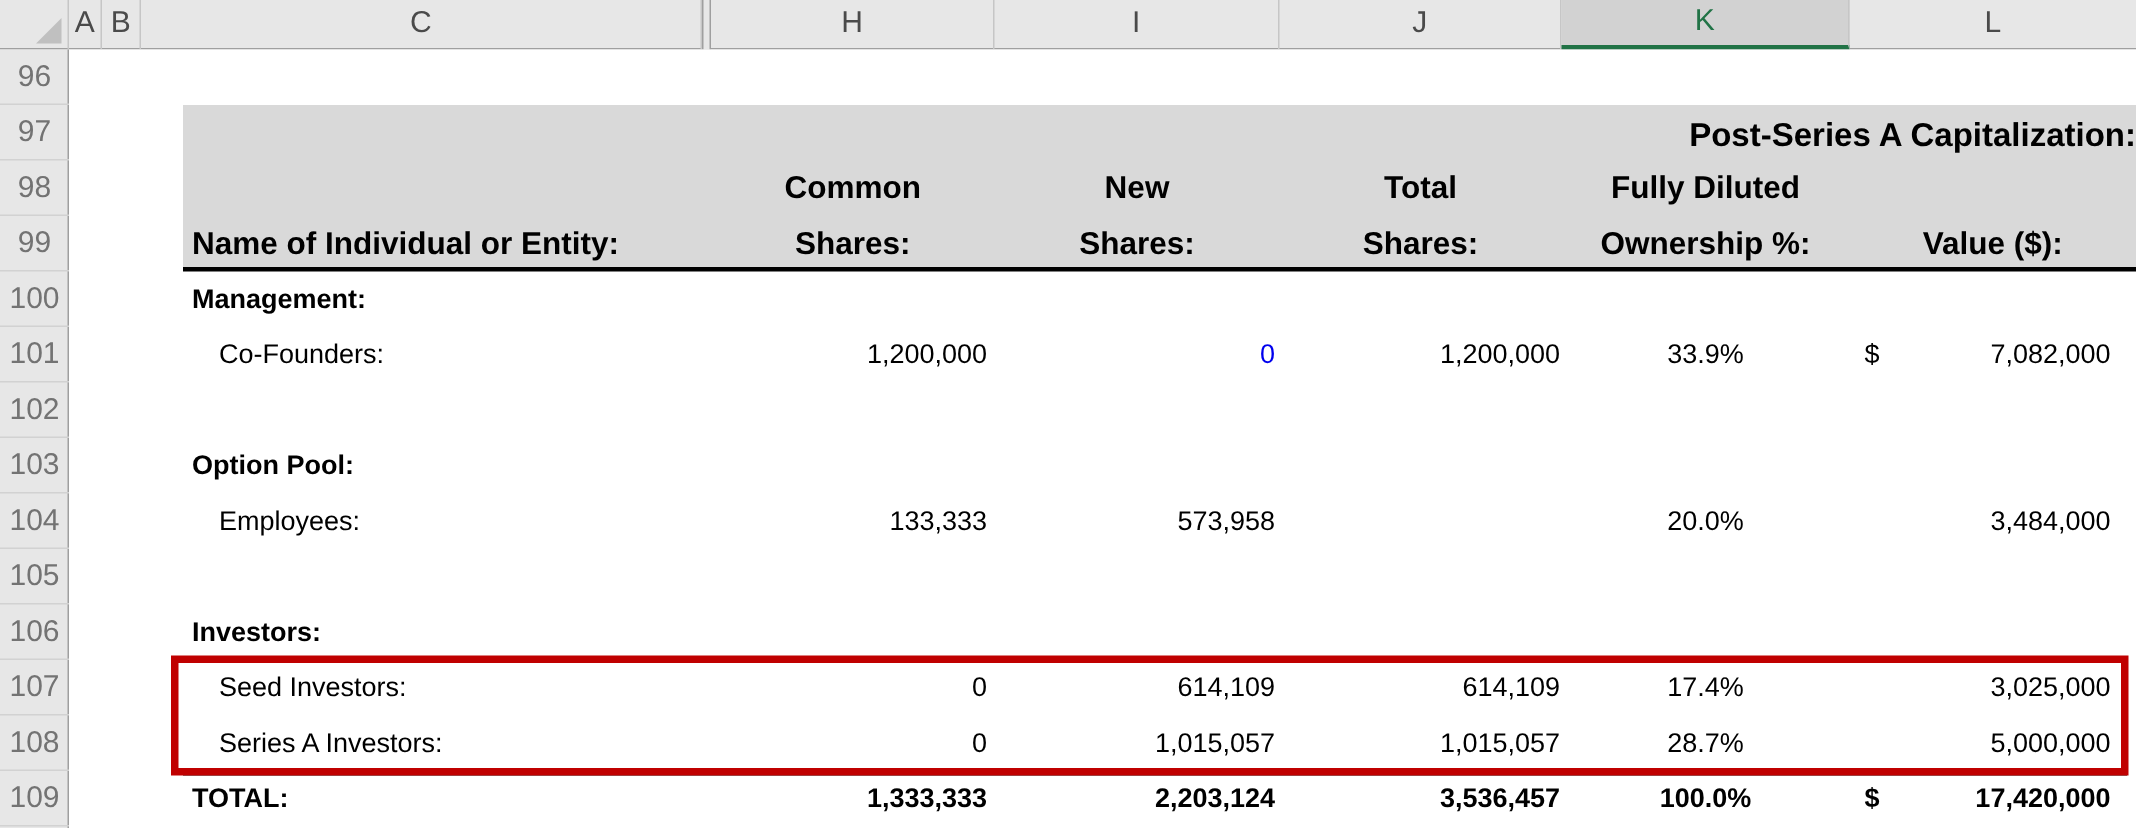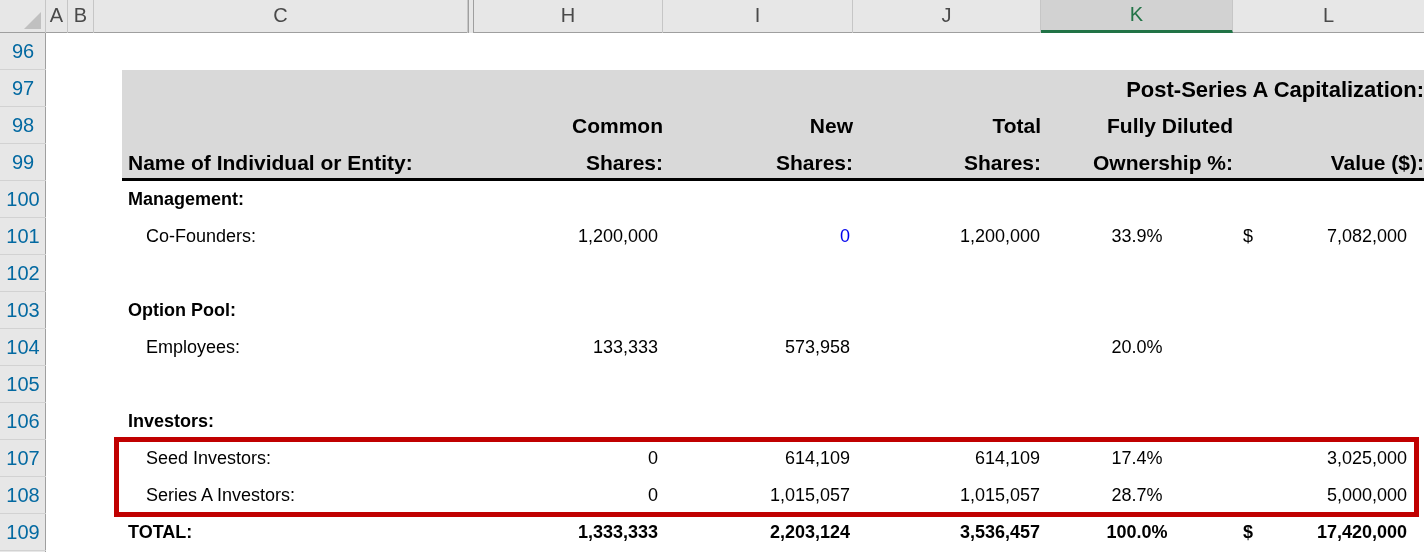--- a/index.html
+++ b/index.html
@@ -21,21 +21,21 @@
   #corner{width:46px;height:33px;flex:0 0 auto;border-right:1px solid #c6c6c6;position:relative;}
   #corner .tri{position:absolute;right:4px;bottom:4px;width:0;height:0;
     border-left:17px solid transparent;border-bottom:17px solid #c0c0c0;}
   .hidden-cols{width:6px;height:33px;flex:0 0 auto;border-right:1px solid #9f9f9f;
     border-left:1px solid #9f9f9f;background:var(--chrome_fill);}
 
   
   #row-strip{position:absolute;left:0;top:33px;width:46px;height:519px;
     background:var(--chrome_fill);border-right:1px solid #9f9f9f;}
   .rowhead{width:46px;height:37px;line-height:36px;text-align:center;font-size:20px;
-    color:#0369a1;border-bottom:1px solid #d2d2d2;}
+    color:#737373;border-bottom:1px solid #d2d2d2;}
 
   
   #canvas{position:absolute;left:46px;top:33px;width:1378px;height:519px;background:#fff;}
   
   .abs{position:absolute;}
   .row{position:absolute;left:0;width:1378px;height:37px;line-height:37px;font-size:18px;color:#000;}
   .b{font-weight:bold;}
   .c-label{position:absolute;left:82px;white-space:nowrap;text-align:right;}   
   .c-label.indent{left:100px;}                                
   .num{position:absolute;text-align:right;white-space:nowrap;}
@@ -48,21 +48,21 @@
   .blue{color:var(--input_blue);}
 
   
   #hdr-block{left:76px;top:37px;width:1302px;height:108px;background:var(--header_fill);}
   #hdr-underline{left:76px;top:145px;width:1302px;height:3px;background:#000;}
   #total-topline{left:76px;top:481px;width:1296px;height:3px;background:#000;}
   .hdr-row{position:absolute;left:0;width:1378px;height:37px;line-height:37px;
     font-size:21px;font-weight:bold;color:#000;}
   #hdr-title{position:absolute;left:428px;top:39px;width:950px;height:35px;line-height:35px;
     text-align:right;font-weight:bold;font-size:22px;}
-  .hc{position:absolute;text-align:right;white-space:nowrap;}
+  .hc{position:absolute;text-align:center;white-space:nowrap;}
   .hc-h{left:428px;width:189px;}
   .hc-i{left:617px;width:190px;}
   .hc-j{left:807px;width:188px;}
   .hc-k{left:995px;width:192px;}
   .hc-l{left:1187px;width:191px;}
 
   
   #red-box{left:68px;top:404px;width:1305px;height:80px;
     border:5px solid var(--highlight_red);background:transparent;z-index:5;}
 </style>
@@ -143,20 +143,21 @@
 
     <div class="row" style="top:259px">
       <span class="c-label b">Option Pool:</span>
     </div>
 
     <div class="row" style="top:296px">
       <span class="c-label indent">Employees:</span>
       <span class="num col-h">133,333</span>
       <span class="num col-i">573,958</span>
       <span class="num col-k">20.0%</span>
+      <span class="num col-l">3,484,000</span>
     </div>
 
     <div class="row" style="top:370px">
       <span class="c-label b">Investors:</span>
     </div>
 
     <div class="row" style="top:407px">
       <span class="c-label indent">Seed Investors:</span>
       <span class="num col-h">0</span>
       <span class="num col-i">614,109</span>

